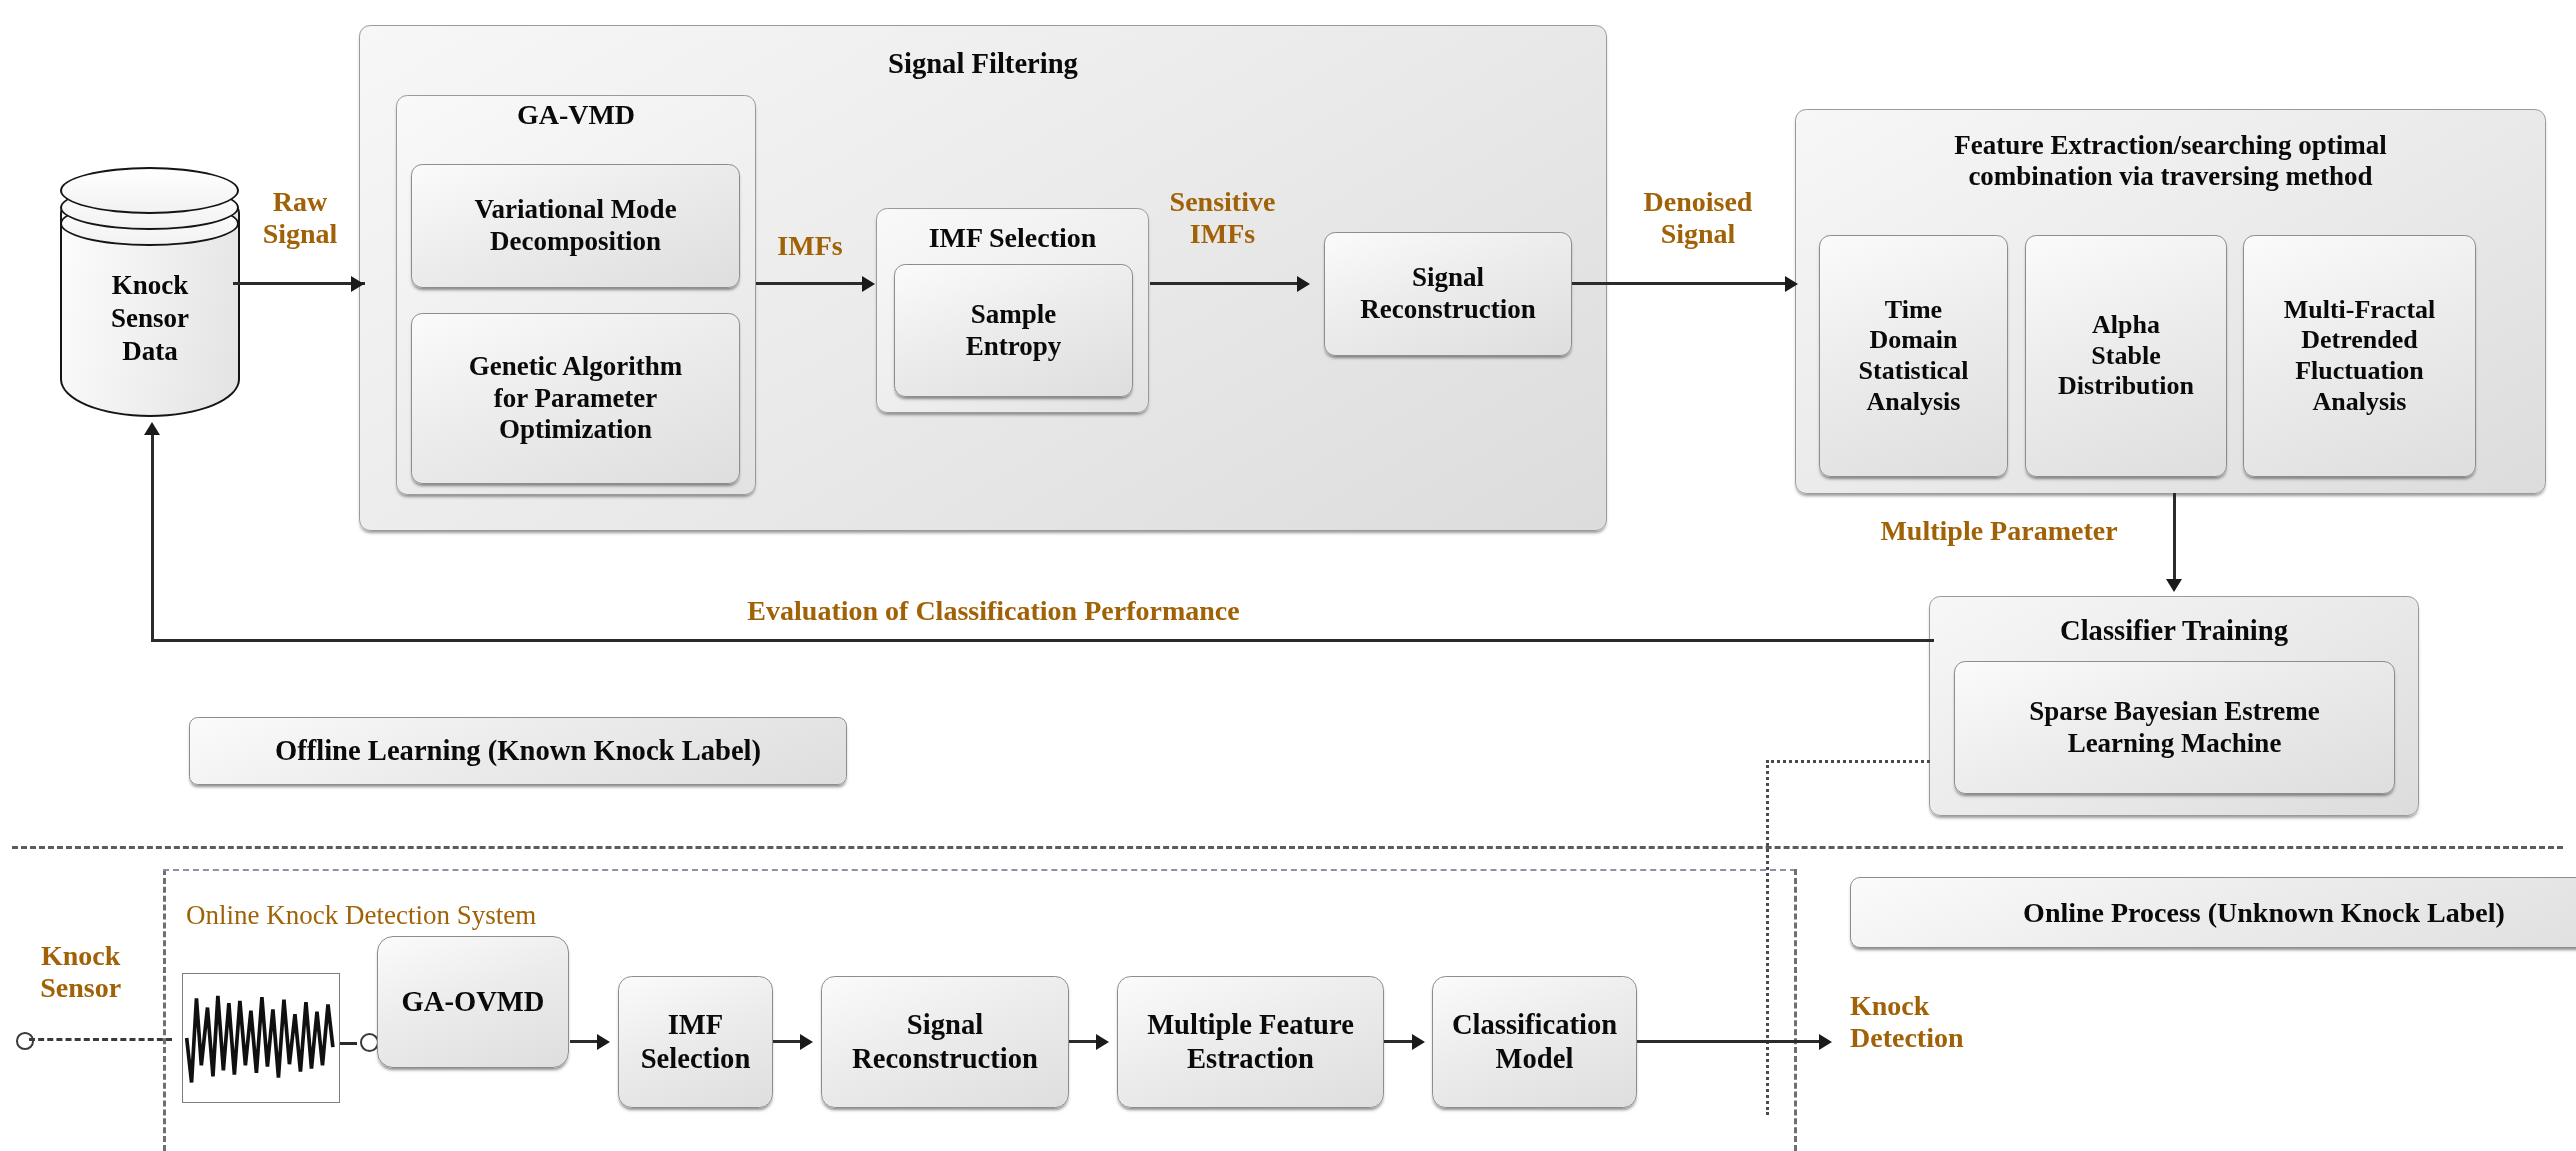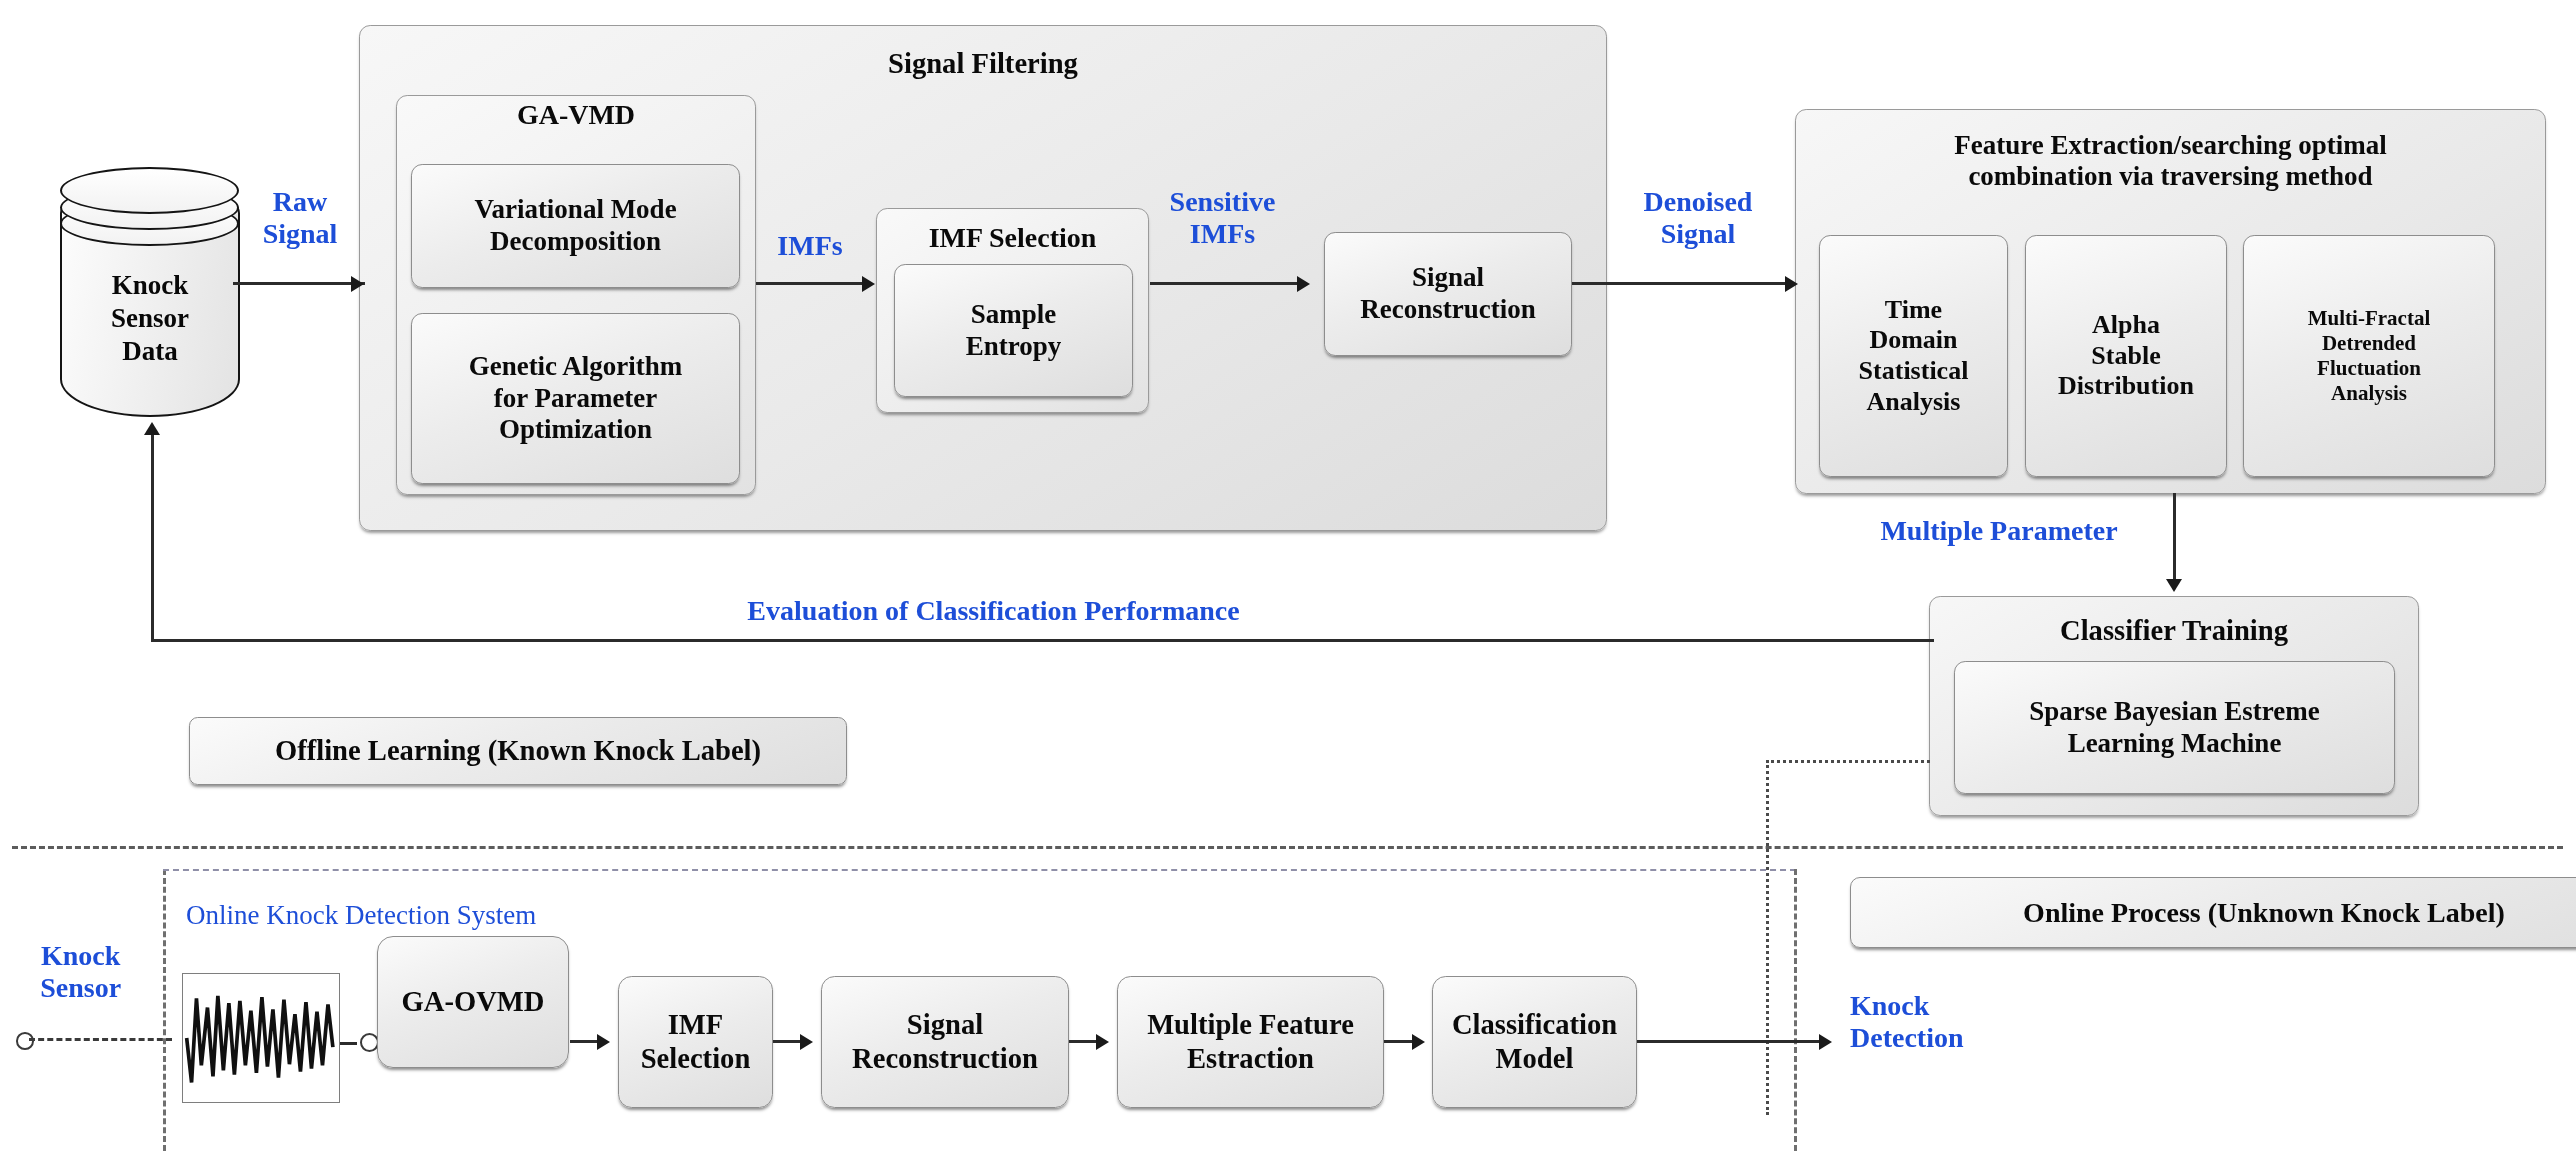--- a/index.html
+++ b/index.html
@@ -12,21 +12,21 @@
        line-height:1.18;border:1.9px solid #8d8d8d;border-radius:11.2px;
        background:linear-gradient(160deg,#fbfbfb 0%,#ececec 45%,#dedede 100%);
        box-shadow:0 3.1px 3.1px -1.2px rgba(0,0,0,.45);}
   .panel{position:absolute;box-sizing:border-box;border:1.9px solid #9a9a9a;border-radius:11.2px;
          background:linear-gradient(150deg,#f7f7f7 0%,#e9e9e9 55%,#dcdcdc 100%);
          box-shadow:0 3.1px 3.1px -1.2px rgba(0,0,0,.40);}
   .panel.plain{background:linear-gradient(150deg,#f9f9f9 0%,#ededed 60%,#e2e2e2 100%);}
   .ttl{position:absolute;left:0;right:0;text-align:center;font-weight:bold;color:#0a0a0a;
        line-height:1.15;}
 
-  .lbl{position:absolute;font-weight:bold;color:#1d4ed8;text-align:center;line-height:1.15;font-family:Liberation Serif, serif;}
+  .lbl{position:absolute;font-weight:bold;color:#a16207;text-align:center;line-height:1.15;font-family:Liberation Serif, serif;}
   .lbl.lite{font-weight:normal;}
 
   
   .hline{position:absolute;height:3.1px;background:#2b2b2b;}
   .vline{position:absolute;width:3.1px;background:#2b2b2b;}
   .arrowR{position:absolute;width:0;height:0;border-top:8px solid transparent;
           border-bottom:8px solid transparent;border-left:13.7px solid #1a1a1a;}
   .arrowD{position:absolute;width:0;height:0;border-left:8px solid transparent;
           border-right:8px solid transparent;border-top:13.7px solid #1a1a1a;}
   .arrowU{position:absolute;width:0;height:0;border-left:8px solid transparent;
@@ -80,21 +80,21 @@
   <div class="panel" style="left:1795px;top:109px;width:751px;height:385px;"></div>
   <div class="ttl" style="left:1806px;top:130px;width:729px;font-size:27px;white-space:pre-line;">Feature Extraction/searching optimal
 combination via traversing method</div>
   <div class="box" style="left:1819px;top:235px;width:189px;height:242px;font-size:26px;white-space:pre-line;">Time
 Domain
 Statistical
 Analysis</div>
   <div class="box" style="left:2025px;top:235px;width:202px;height:242px;font-size:26px;white-space:pre-line;">Alpha
 Stable
 Distribution</div>
-  <div class="box" style="left:2243px;top:235px;width:252px;height:242px;font-size:21px;white-space:pre-line;">Multi-Fractal
+  <div class="box" style="left:2243px;top:235px;width:233px;height:242px;font-size:26px;white-space:pre-line;">Multi-Fractal
 Detrended
 Fluctuation
 Analysis</div>
 
   <div class="panel" style="left:1929px;top:596px;width:490px;height:220px;"></div>
   <div class="ttl" style="left:1929px;top:615px;width:490px;font-size:28.6px;white-space:pre-line;">Classifier Training</div>
   <div class="box" style="left:1954px;top:661px;width:441px;height:133px;font-size:27px;white-space:pre-line;">Sparse Bayesian Estreme
 Learning Machine</div>
 
   <div class="cyl" style="left:60px;top:163px;width:180px;height:254px;">

